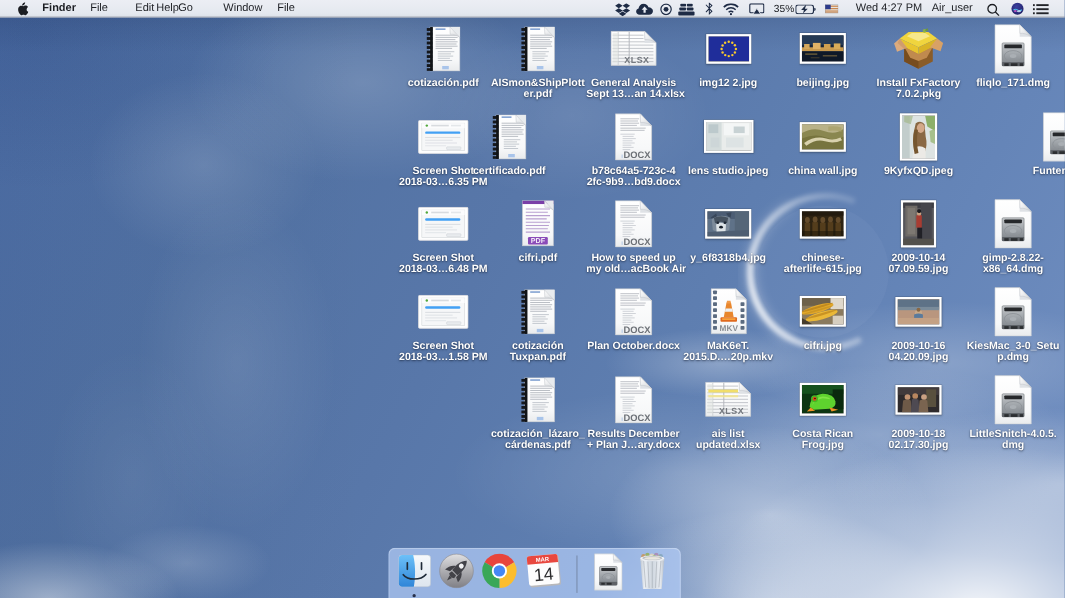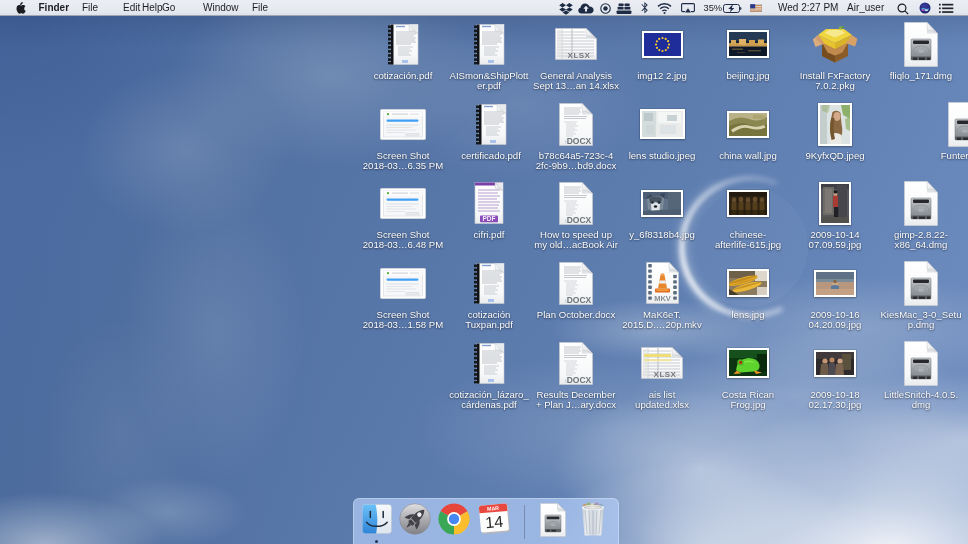--- a/index.html
+++ b/index.html
@@ -25,21 +25,21 @@
  linear-gradient(90deg, rgba(18,40,80,0.07) 0%, rgba(18,40,80,0.03) 18%, rgba(18,40,80,0) 35%),
  linear-gradient(118deg, #4e6fa8 0%, #5272a3 25%, #5877a9 45%, #5e7eb0 62%, #6585b8 78%, #6f8dbf 95%)}
 #menubar{position:absolute;left:0;top:0;width:968px;height:16px;background:linear-gradient(180deg,#eceef4 0%,#e4e8ef 80%,#dde2ea 100%);border-bottom:1px solid rgba(70,80,100,0.45);z-index:30}
 .mi{position:absolute;top:0;height:16px;line-height:16.5px;font-size:10px;color:#1b1d22}
 .mtx{position:absolute;top:0;height:16px;line-height:16.5px;font-size:10px;color:#1b1d22}
 .si{position:absolute}
 .si svg{display:block}
 .cell{position:absolute;width:86px;text-align:center;z-index:5}
 .ich{height:84px;display:flex;align-items:center;justify-content:center}
 .ich svg{display:block}
-.lbl{margin-top:-15px;font-size:9.6px;font-weight:normal;color:#fff;line-height:10.3px;white-space:nowrap;text-shadow:0 1px 2px rgba(20,30,50,0.65),0 0 1px rgba(20,30,50,0.45)}
+.lbl{margin-top:-15px;font-size:9.6px;font-weight:bold;color:#fff;line-height:10.3px;white-space:nowrap;text-shadow:0 1px 2px rgba(20,30,50,0.65),0 0 1px rgba(20,30,50,0.45)}
 .ph{background:#fff;box-shadow:0 0 0 0.5px rgba(0,0,0,0.18),0 1px 2px rgba(0,0,0,0.25)}
 .ph div{background:#888}
 #dock{position:absolute;left:353px;top:498px;width:266px;height:46px;background:rgba(180,205,248,0.70);border:0.5px solid rgba(255,255,255,0.28);border-bottom:none;border-radius:6px 6px 0 0;z-index:20}
 .di{position:absolute}
 .di svg{display:block}
 #dsep{position:absolute;left:170px;top:6px;width:1px;height:34px;background:rgba(90,100,120,0.5)}
 #ddot{position:absolute;left:21px;top:41px;width:3px;height:3px;border-radius:50%;background:#27304a}
 </style></head>
 <body>
 <div id="sky"></div>
@@ -349,21 +349,21 @@
     <div class="lbl">fliqlo_171.dmg</div>
   </div>
 <div class="cell" style="left:360px;top:82px">
     <div class="ich">
       <svg width="46" height="31">
         <use href="#sshot"></use>
       </svg>
     </div>
     <div class="lbl">Screen Shot<br>2018-03…6.35 PM</div>
   </div>
-<div class="cell" style="left:448px;top:82px">
+<div class="cell" style="left:420px;top:82px">
     <div class="ich">
       <svg width="32" height="41">
         <use href="#pdfspiral"></use>
       </svg>
     </div>
     <div class="lbl">certificado.pdf</div>
   </div>
 <div class="cell" style="left:533px;top:82px">
     <div class="ich">
       <svg width="34" height="43">
@@ -584,21 +584,21 @@
 <ellipse cx="17" cy="15.5" rx="15" ry="3.4" fill="#eab838"></ellipse>
 <ellipse cx="15" cy="7.3" rx="15" ry="1" fill="#b9821c" opacity="0.8"></ellipse>
 <ellipse cx="17" cy="14.3" rx="15" ry="1" fill="#c08a1e" opacity="0.8"></ellipse>
 <ellipse cx="15" cy="9.7" rx="15" ry="0.8" fill="#c08c20" opacity="0.6"></ellipse>
 </g>
 <path d="M0 18 L10 24 L0 24 Z" fill="#463c2c"></path>
           </svg>
         </div>
       </div>
     </div>
-    <div class="lbl">lens.jpg</div>
+    <div class="lbl">cifri.jpg</div>
   </div>
 <div class="cell" style="left:792px;top:241px">
     <div class="ich">
       <div class="ph" style="width:42px;height:27px;padding:2px">
         <div style="position:relative;width:38px;height:23px;overflow:hidden">
           <svg width="38" height="23" viewBox="0 0 38 23">
             <rect width="38" height="23" fill="#b9967e"></rect>
 <rect x="0" y="0" width="38" height="9" fill="#5e7287"></rect>
 <rect x="0" y="7" width="38" height="3" fill="#7a8b9a"></rect>
 <ellipse cx="19" cy="12.5" rx="3.2" ry="2.6" fill="#c8a888"></ellipse>
@@ -776,21 +776,21 @@
   <g fill="#c8854e">
           <rect y="1.1" width="12" height="1.1"></rect>
           <rect y="3.3" width="12" height="1.1"></rect>
           <rect y="5.5" width="12" height="1.1"></rect>
           <rect y="7.2" width="12" height="0.8"></rect>
         </g>
   <rect width="5.2" height="4.4" fill="#2b3a8c"></rect>
   <rect x="0" y="0" width="12" height="8" fill="none" stroke="#8a8e96" stroke-width="0.6"></rect>
       </svg>
     </div>
-<div class="mtx" style="left:778px">Wed 2:27 PM</div>
+<div class="mtx" style="left:778px">Wed 4:27 PM</div>
 <div class="mtx" style="left:847px">Air_user</div>
 <div class="si" style="left:897px;top:2.5px">
       <svg width="12" height="12" viewBox="0 0 12 12">
         <circle cx="5" cy="5" r="3.9" fill="none" stroke="#1b1d22" stroke-width="1.2"></circle>
         <line x1="7.9" y1="7.9" x2="11.2" y2="11.2" stroke="#1b1d22" stroke-width="1.2"></line>
       </svg>
     </div>
 <div class="si" style="left:918.5px;top:2px">
       <svg width="12" height="12" viewBox="0 0 12 12">
         <defs>

